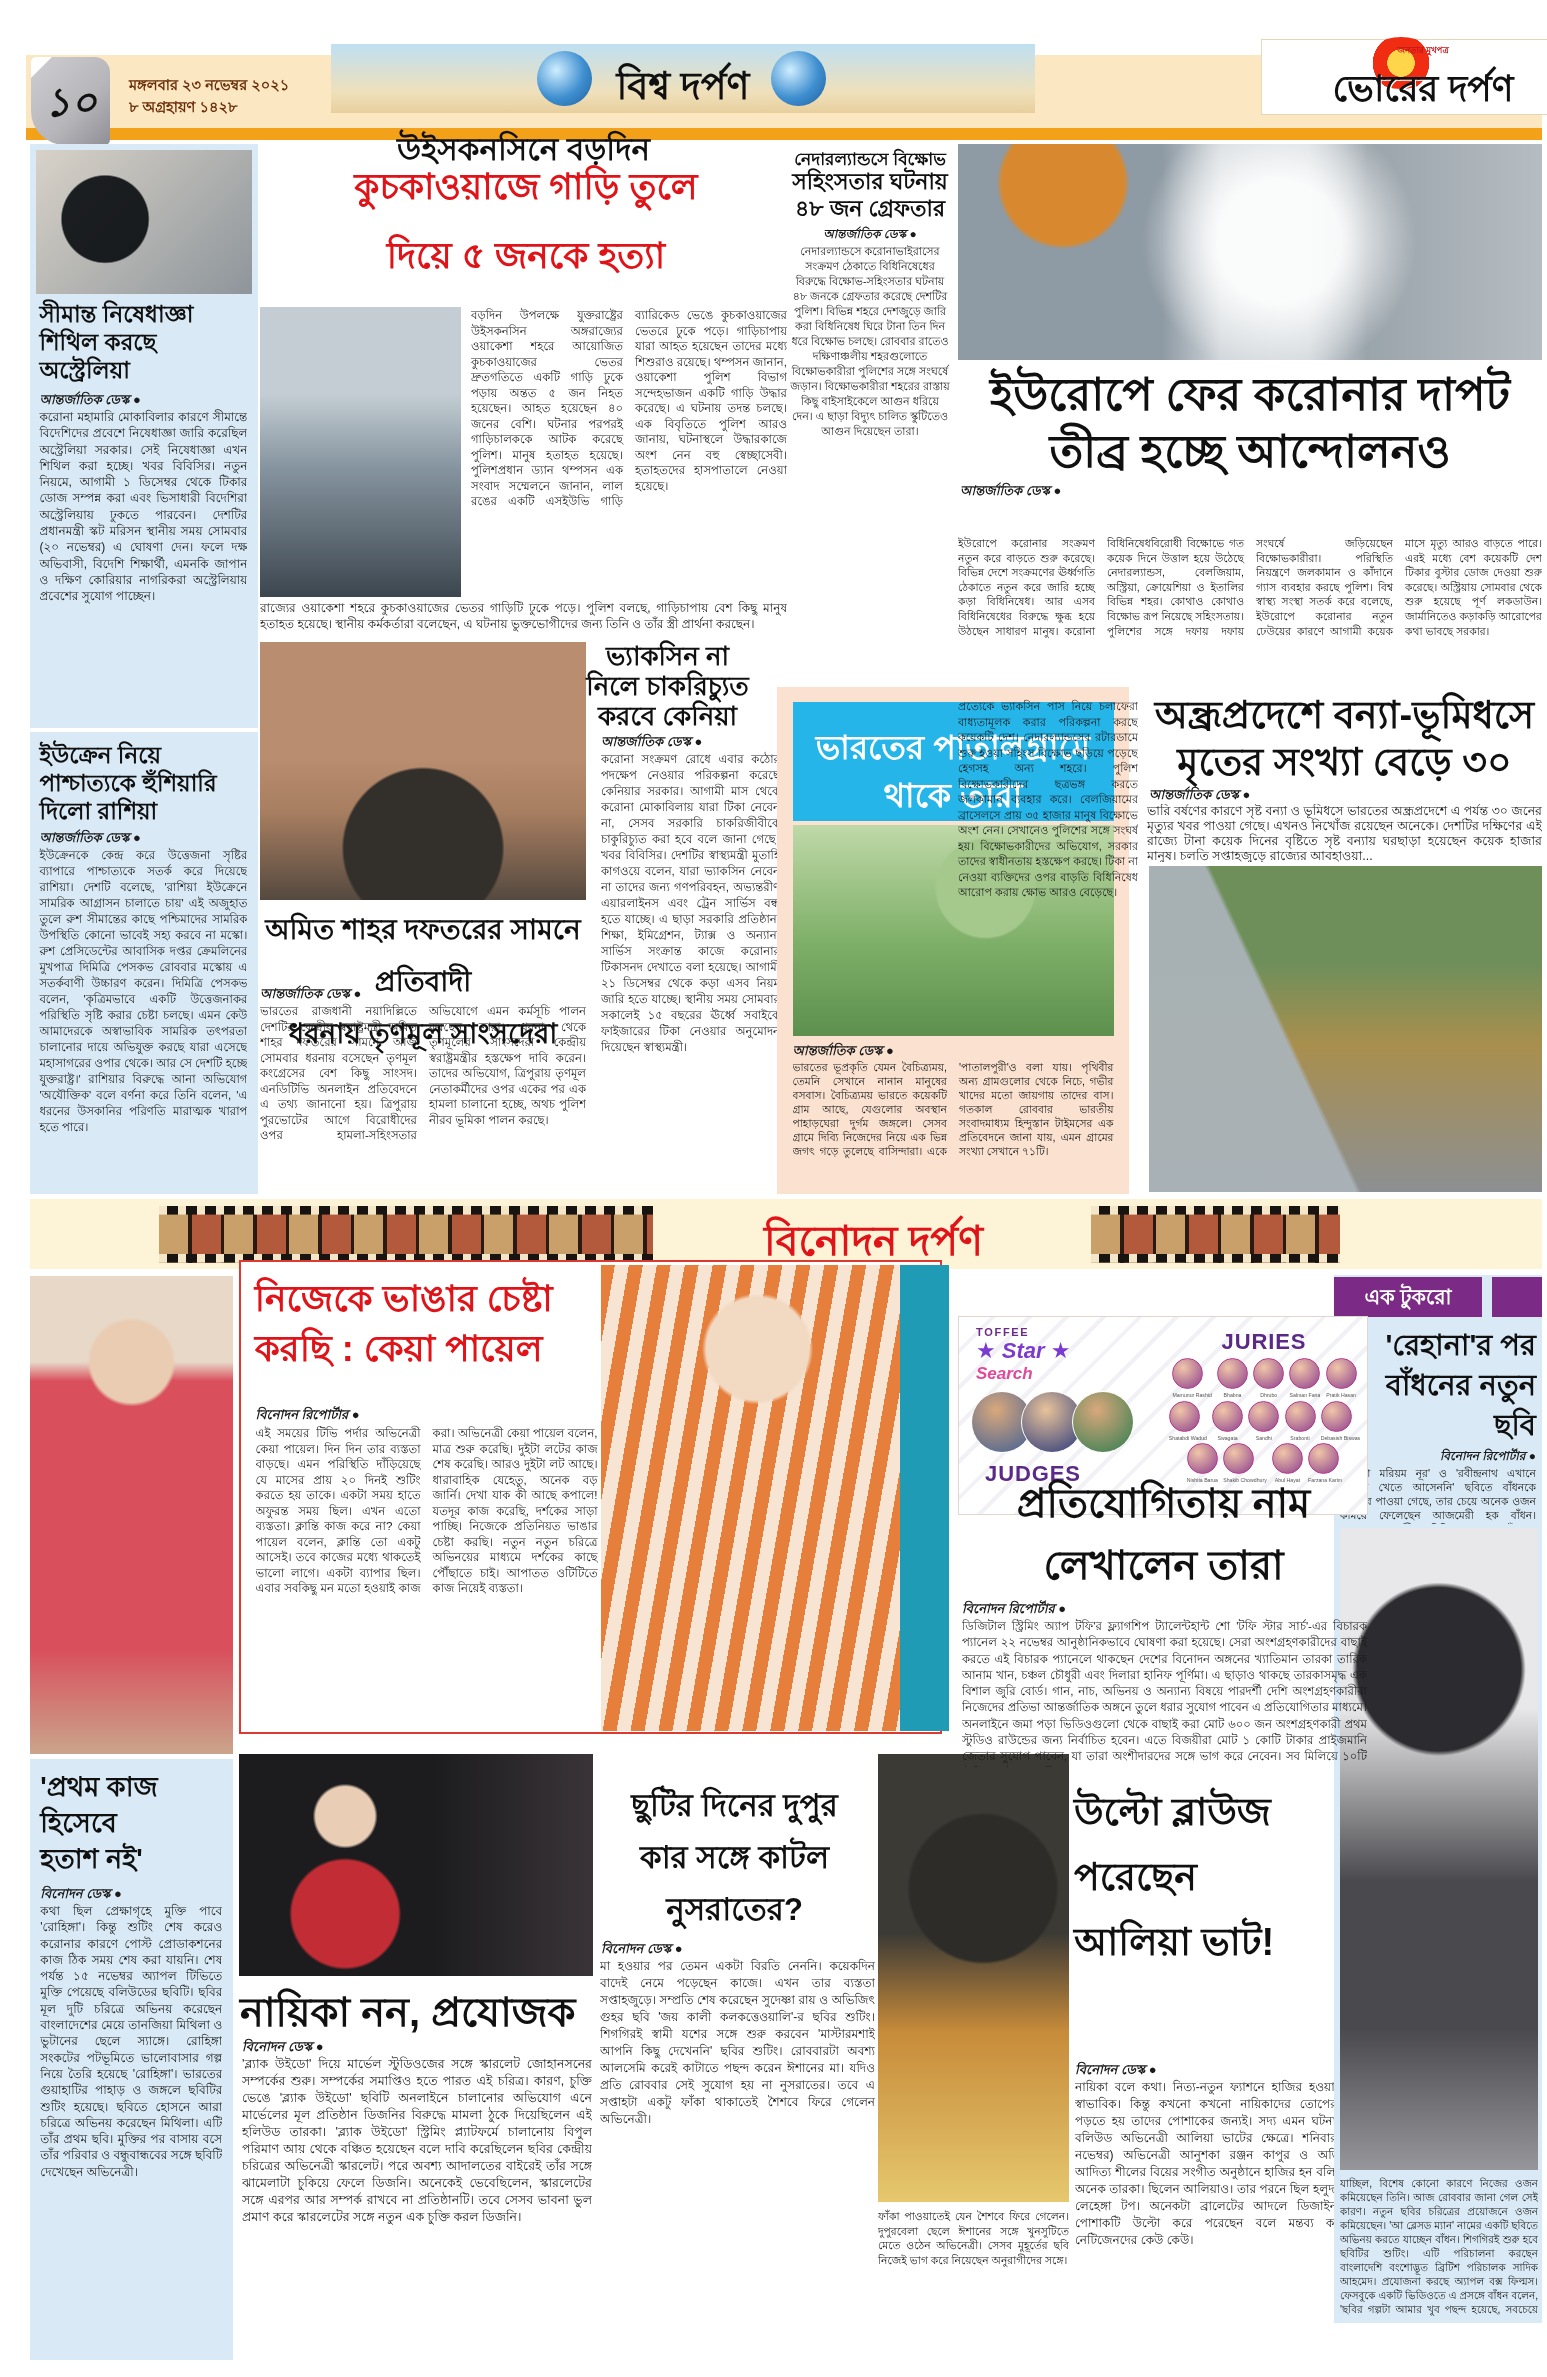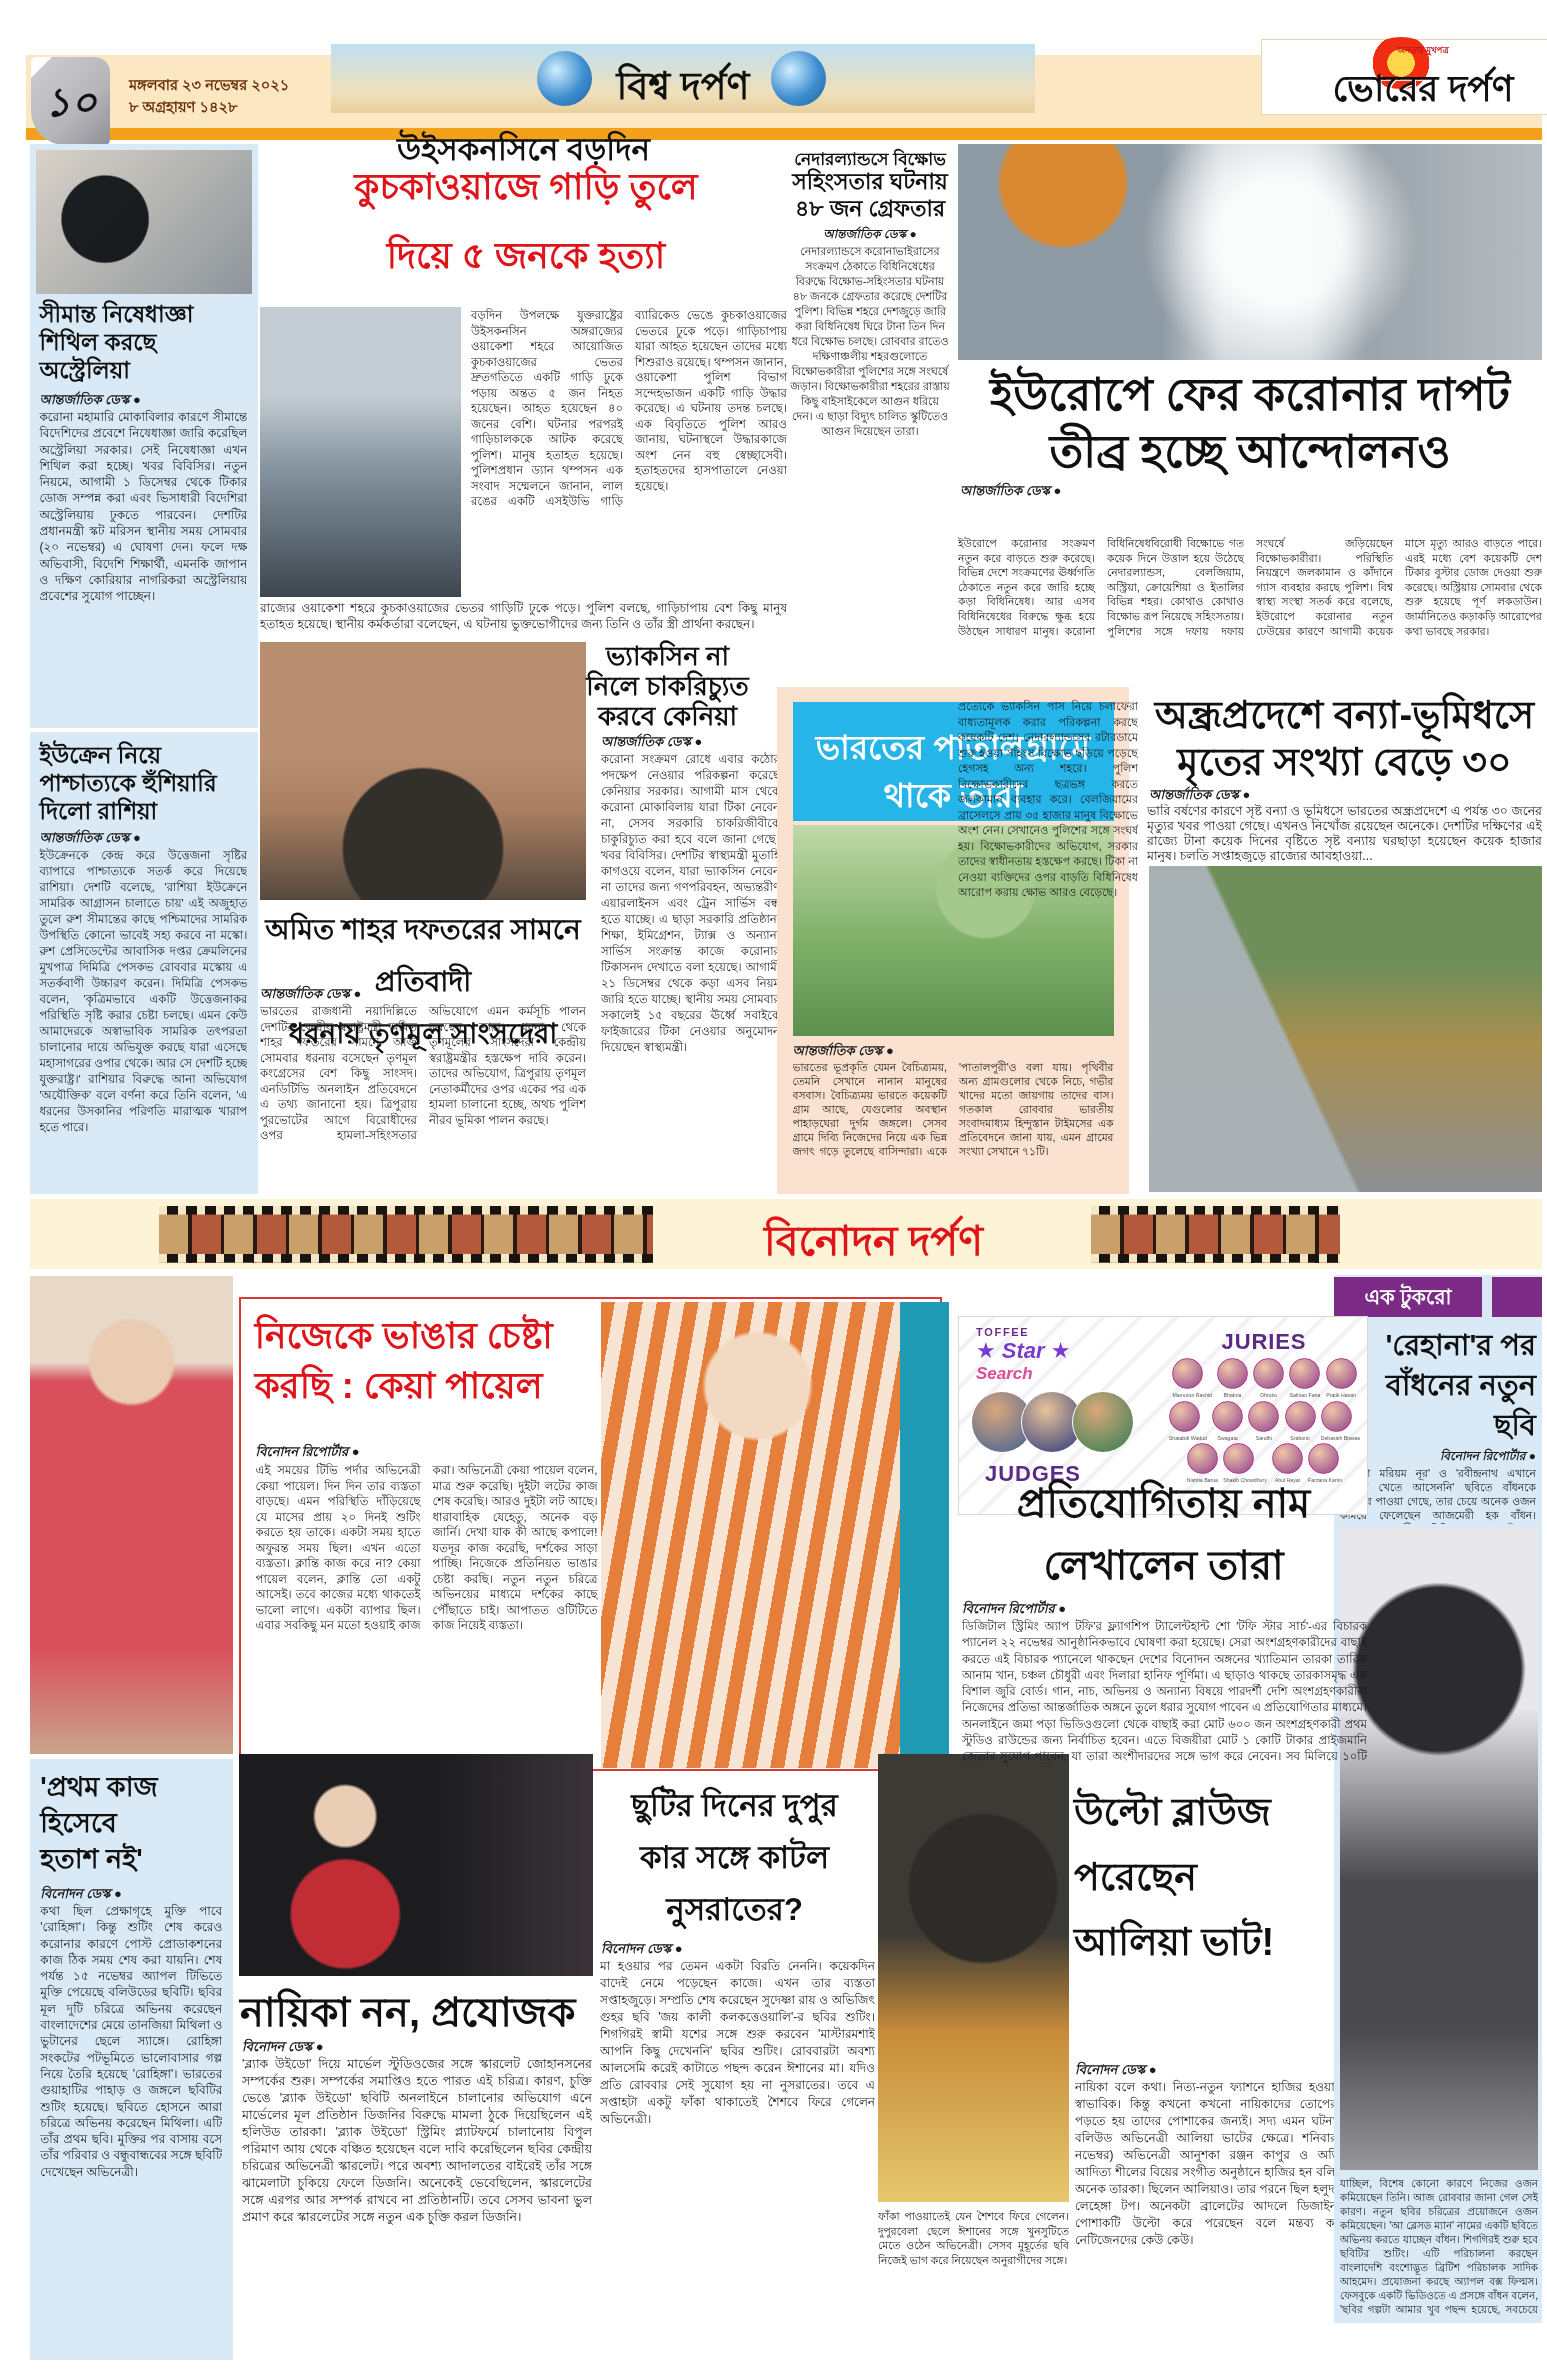--- a/index.html
+++ b/index.html
@@ -162,21 +162,21 @@
   <div class="x bluebox" style="left:30px;top:1759px;width:203px;height:601px;">
     <div class="hl x" style="left:10.3px;top:10.3px;width:182px;font-size:27px;line-height:36px;">
       <span class="line">'প্রথম কাজ</span>
       <span class="line">হিসেবে</span>
       <span class="line">হতাশ নই'</span>
     </div>
     <div class="byline x" style="left:10.3px;top:125px;">বিনোদন ডেস্ক ●</div>
     <div class="body x" style="left:10.3px;top:144px;width:182px;height:443px;font-size:12px;line-height:16.3px;">কথা ছিল প্রেক্ষাগৃহে মুক্তি পাবে 'রোহিঙ্গা'। কিন্তু শুটিং শেষ করেও করোনার কারণে পোস্ট প্রোডাকশনের কাজ ঠিক সময় শেষ করা যায়নি। শেষ পর্যন্ত ১৫ নভেম্বর অ্যাপল টিভিতে মুক্তি পেয়েছে বলিউডের ছবিটি। ছবির মূল দুটি চরিত্রে অভিনয় করেছেন বাংলাদেশের মেয়ে তানজিয়া মিথিলা ও ভুটানের ছেলে স্যাঙ্গে। রোহিঙ্গা সংকটের পটভূমিতে ভালোবাসার গল্প নিয়ে তৈরি হয়েছে 'রোহিঙ্গা'। ভারতের গুয়াহাটির পাহাড় ও জঙ্গলে ছবিটির শুটিং হয়েছে। ছবিতে হোসনে আরা চরিত্রে অভিনয় করেছেন মিথিলা। এটি তাঁর প্রথম ছবি। মুক্তির পর বাসায় বসে তাঁর পরিবার ও বন্ধুবান্ধবের সঙ্গে ছবিটি দেখেছেন অভিনেত্রী।</div>
   </div>
 
-  <div class="x redbox" style="left:239px;top:1297px;width:703px;height:474px;box-sizing:border-box;">
+  <div class="x redbox" style="left:239px;top:1260px;width:703px;height:474px;box-sizing:border-box;">
     <div class="hl red x" style="left:13.7px;top:12px;width:348px;font-size:36px;line-height:50px;">
       <span class="line">নিজেকে ভাঙার চেষ্টা</span>
       <span class="line">করছি : কেয়া পায়েল</span>
     </div>
     <div class="byline x" style="left:14.6px;top:143px;">বিনোদন রিপোর্টার ●</div>
     <div class="body c2 x" style="left:14.6px;top:163px;width:342px;height:297px;">এই সময়ের টিভি পর্দার অভিনেত্রী কেয়া পায়েল। দিন দিন তার ব্যস্ততা বাড়ছে। এমন পরিস্থিতি দাঁড়িয়েছে যে মাসের প্রায় ২০ দিনই শুটিং করতে হয় তাকে। একটা সময় হাতে অফুরন্ত সময় ছিল। এখন এতো ব্যস্ততা। ক্লান্তি কাজ করে না? কেয়া পায়েল বলেন, ক্লান্তি তো একটু আসেই। তবে কাজের মধ্যে থাকতেই ভালো লাগে। একটা ব্যাপার ছিল। এবার সবকিছু মন মতো হওয়াই কাজ করা। অভিনেত্রী কেয়া পায়েল বলেন, মাত্র শুরু করেছি। দুইটা লটের কাজ শেষ করেছি। আরও দুইটা লট আছে। ধারাবাহিক যেহেতু, অনেক বড় জার্নি। দেখা যাক কী আছে কপালে! যতদূর কাজ করেছি, দর্শকের সাড়া পাচ্ছি। নিজেকে প্রতিনিয়ত ভাঙার চেষ্টা করছি। নতুন নতুন চরিত্রে অভিনয়ের মাধ্যমে দর্শকের কাছে পৌঁছাতে চাই। আপাতত ওটিটিতে কাজ নিয়েই ব্যস্ততা।</div>
     <div class="ph ph-keyap x" style="left:360px;top:2.6px;width:348px;height:466px;"></div>
   </div>
 
   <div class="x ph ph-scar" style="left:239px;top:1754px;width:354px;height:222px;"></div>

